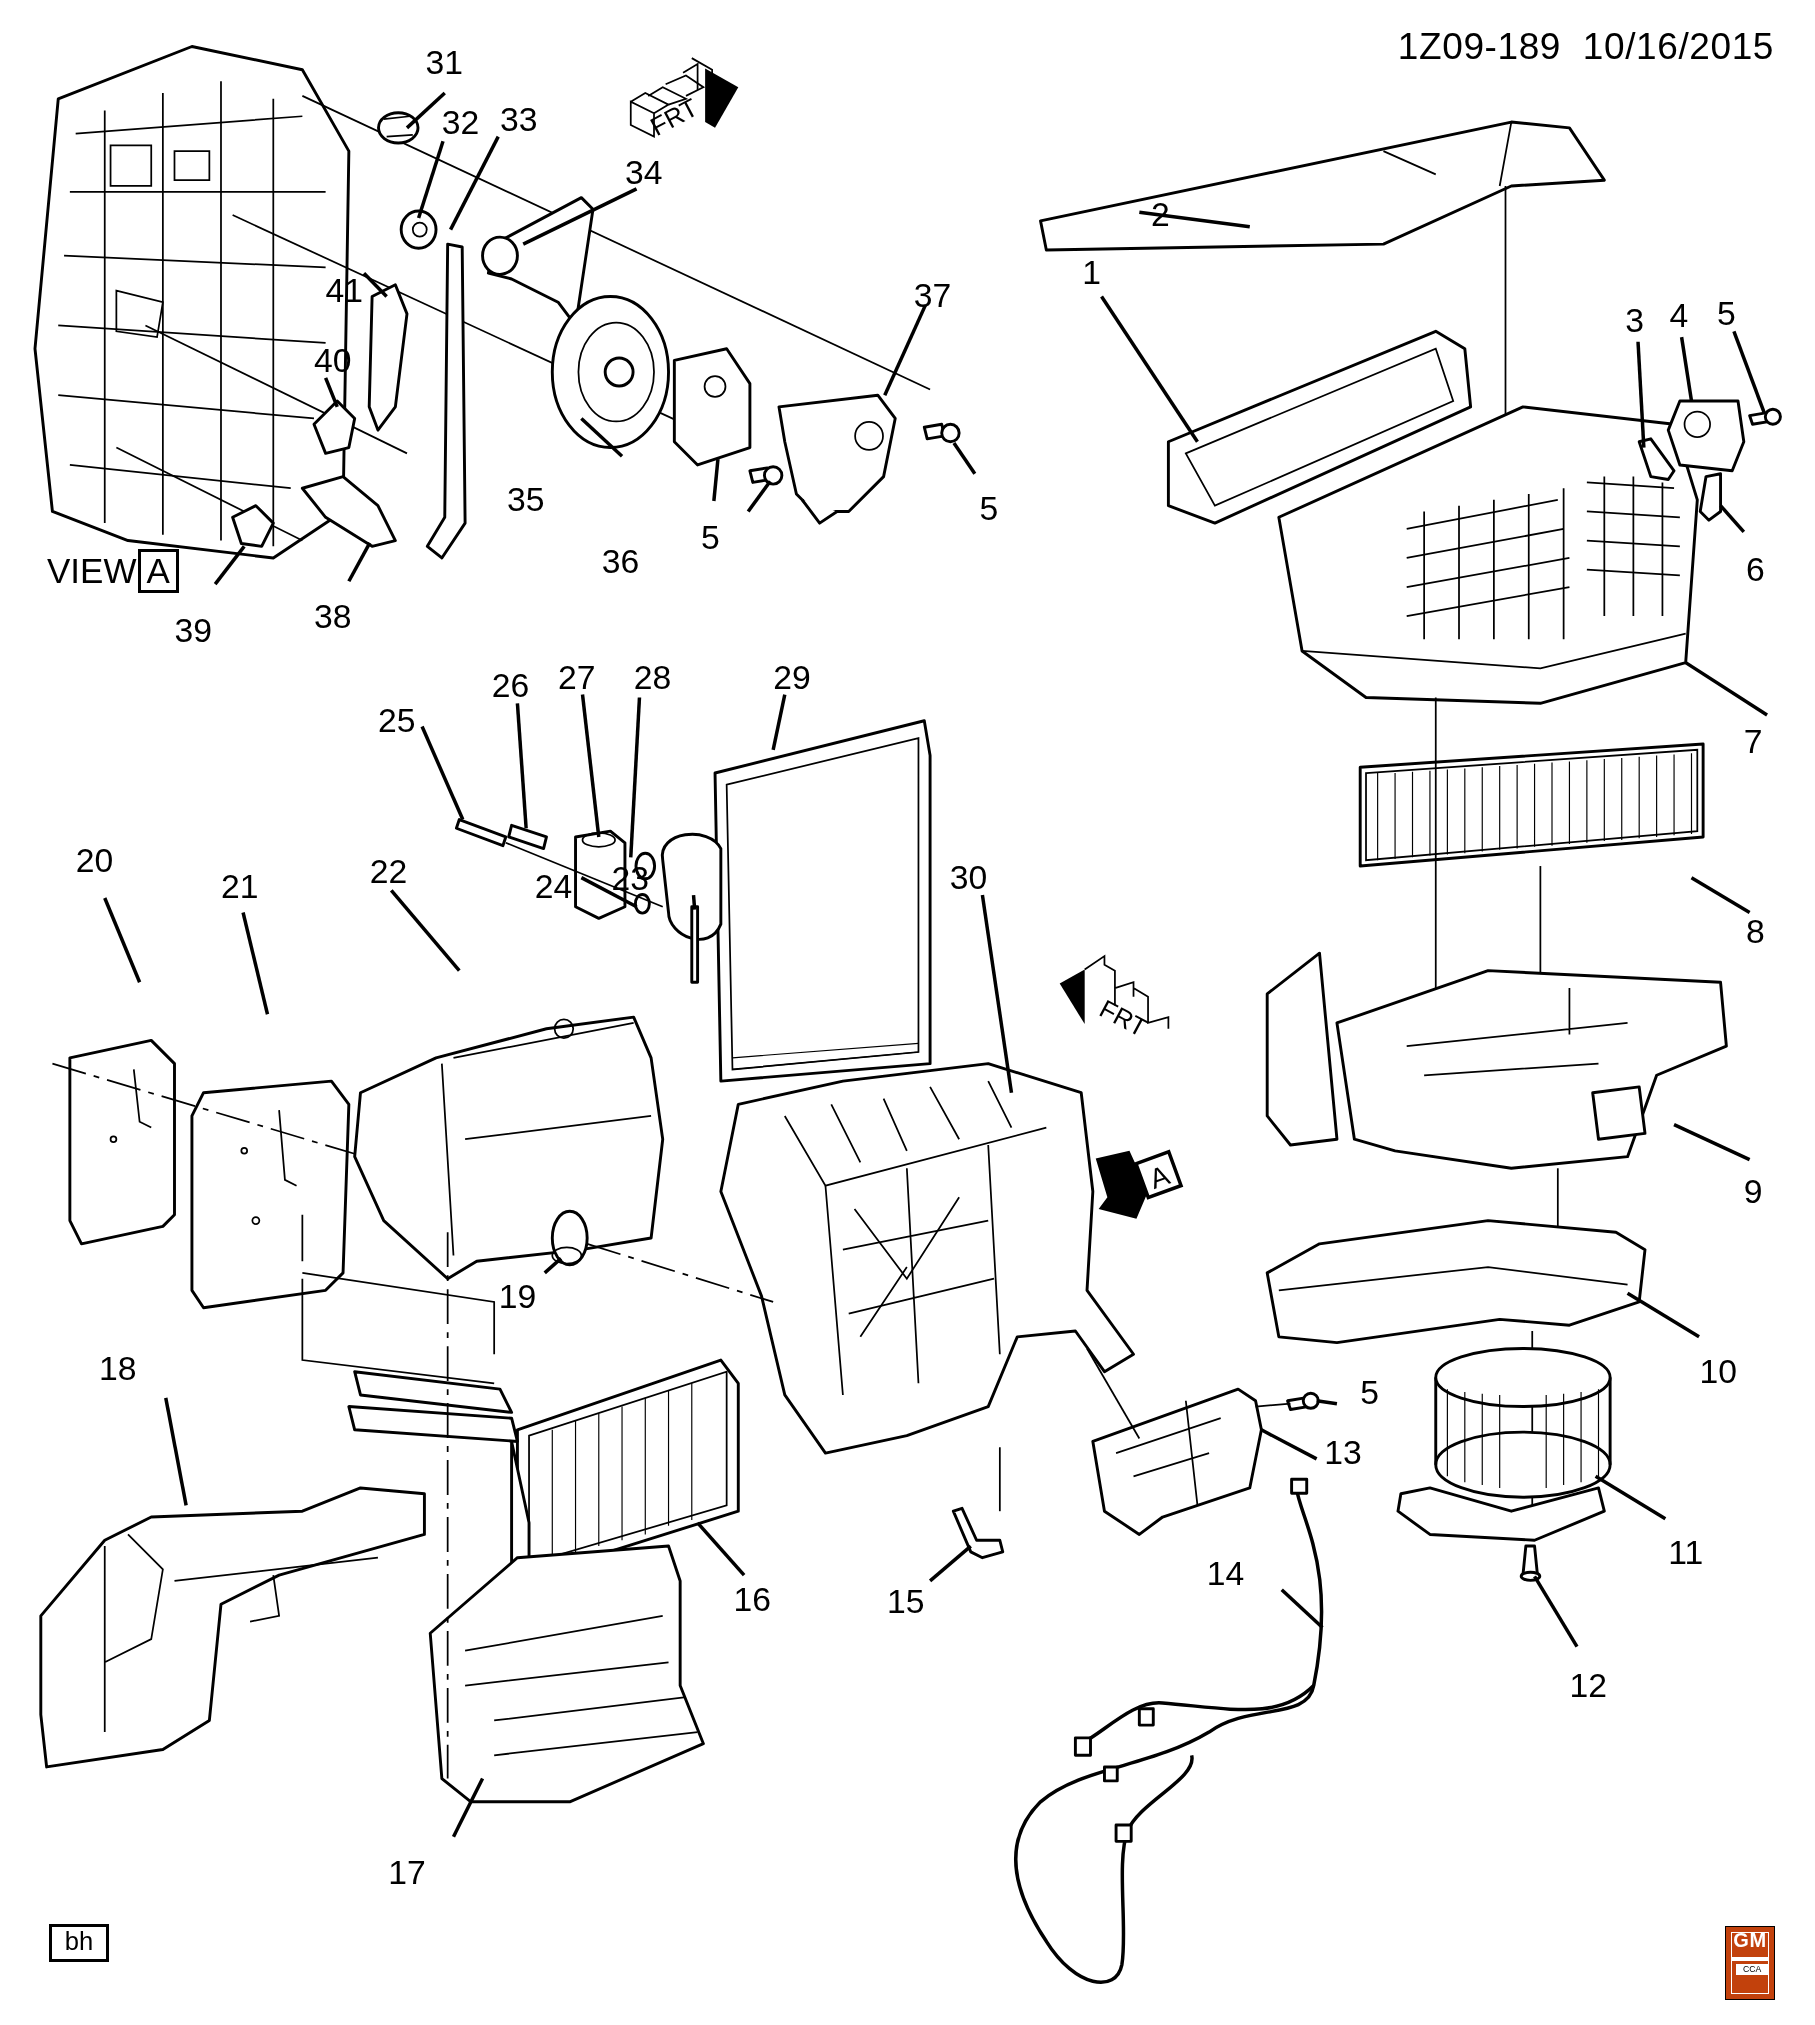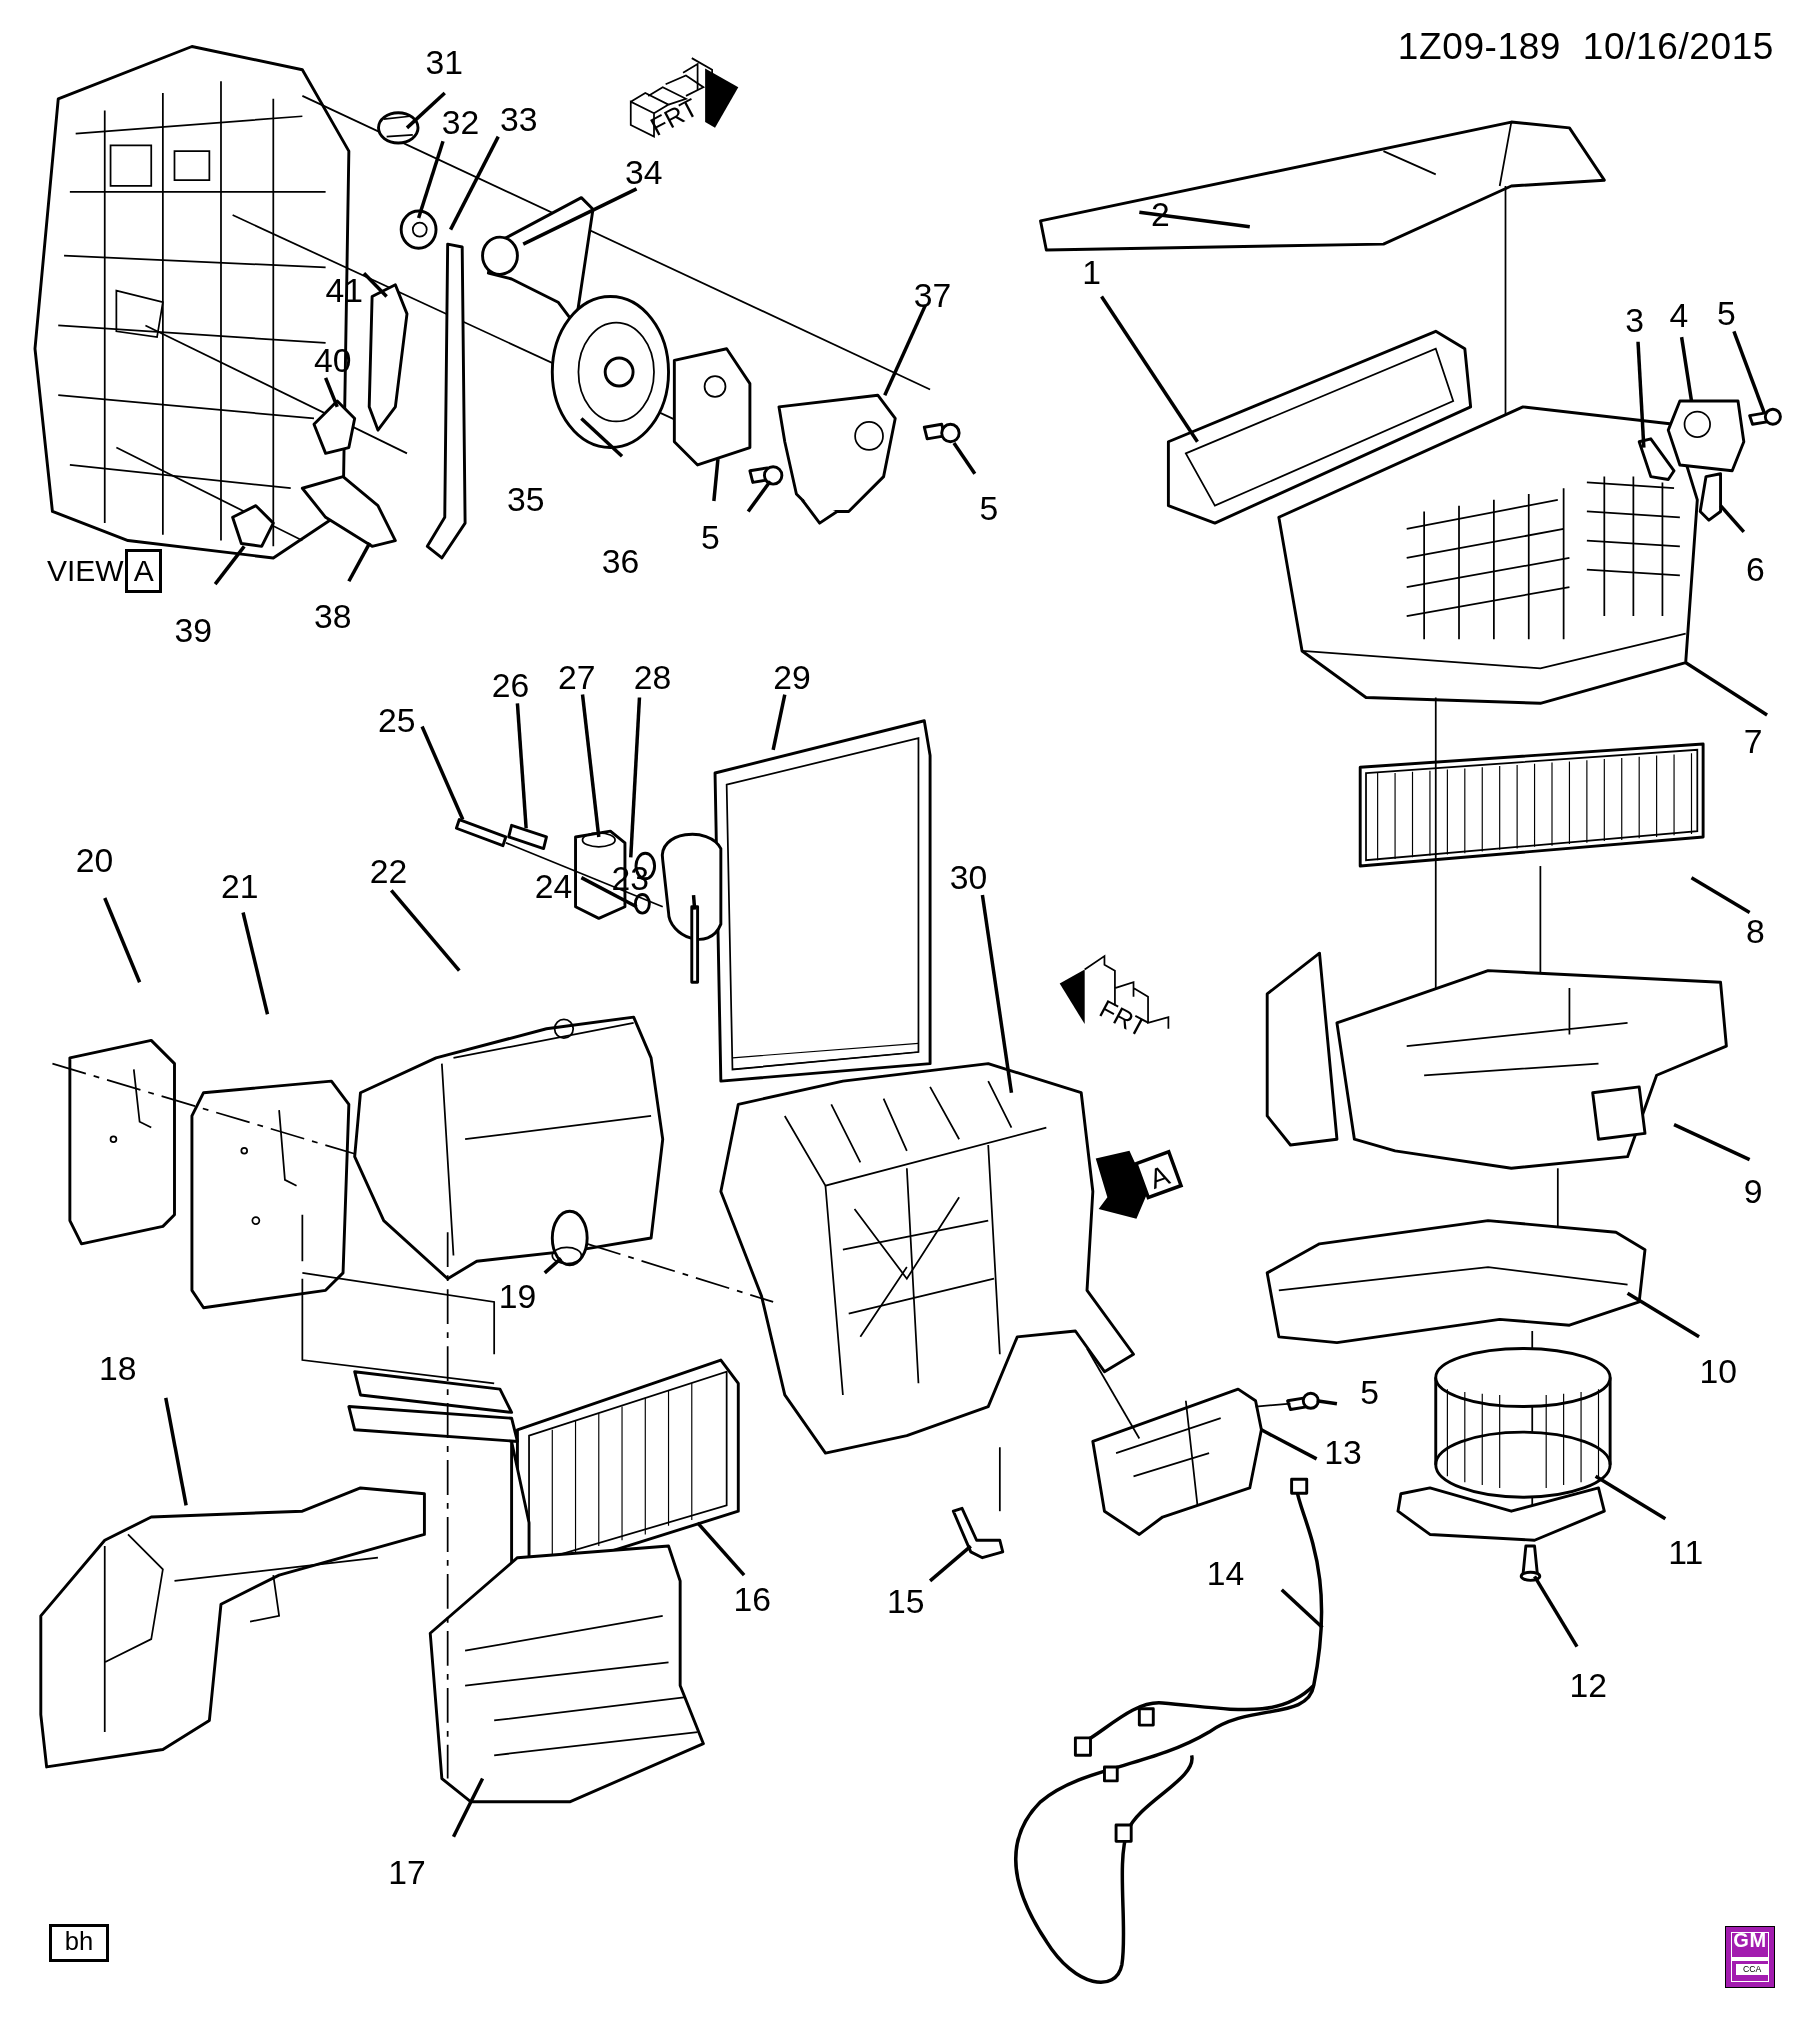--- a/index.html
+++ b/index.html
@@ -1,25 +1,25 @@
 <!DOCTYPE html>
 <html style="font-size:9.3px"><head>
   <meta charset="utf-8">
   <style>
     html, body { margin: 0; padding: 0; background: #ffffff; }
     body { width: 1816px; height: 2025px; position: relative; overflow: hidden;
            font-family: "Liberation Sans", sans-serif; color: #000; }
     #diagram { position: absolute; left: 0; top: 0; width: 1816px; height: 2025px; }
     .callout-text { font-family: "Liberation Sans", sans-serif; font-size: 58px; fill: #000; }
     .hdr { position: absolute; right: 42px; top: 25.6px; font-size: 37px; letter-spacing: 0.6px; }
-    .view-label { position: absolute; left: 47px; top: 549px; font-size: 30px; display: flex; align-items: center; }
+    .view-label { position: absolute; left: 47px; top: 549px; font-size: 35px; display: flex; align-items: center; }
     .view-box { display: inline-block; border: 3.5px solid #000; padding: 0 5.8px; line-height: 38px; margin-left: 1.2px; }
     .bh { position: absolute; left: 49px; top: 1924px; border: 3.5px solid #000; font-size: 25.6px;
           padding: 1.2px 12.8px 3.5px 12.8px; line-height: 27px; }
-    .gm { position: absolute; left: 1725px; top: 1926px; width: 50px; height: 62px; background: #a21caf;
+    .gm { position: absolute; left: 1725px; top: 1926px; width: 50px; height: 74px; background: #c2410c;
           border: 1.2px solid #000; box-sizing: border-box; }
     .gm-inner { position: absolute; left: 4.7px; top: 4.7px; right: 4.7px; bottom: 4.7px; border: 1.7px solid #fff; }
     .gm-letters { position: absolute; left: 0; right: 0; top: 2.3px; text-align: center; color: #fff;
                   font-weight: bold; font-size: 20px; letter-spacing: 0.6px; }
     .gm-bar { position: absolute; left: 5.8px; right: 5.8px; top: 30px; height: 4.1px; background: #fff; }
     .gm-sub { position: absolute; left: 10px; right: 5.8px; top: 37px; height: 11px; background: #fff;
               color: #000; font-size: 8.7px; text-align: center; line-height: 11px; }
     .part { fill: #fff; stroke: #000; stroke-width: 5; stroke-linejoin: round; }
     .part-thin { fill: none; stroke: #000; stroke-width: 3; }
     .leader { stroke: #000; stroke-width: 6; fill: none; }

